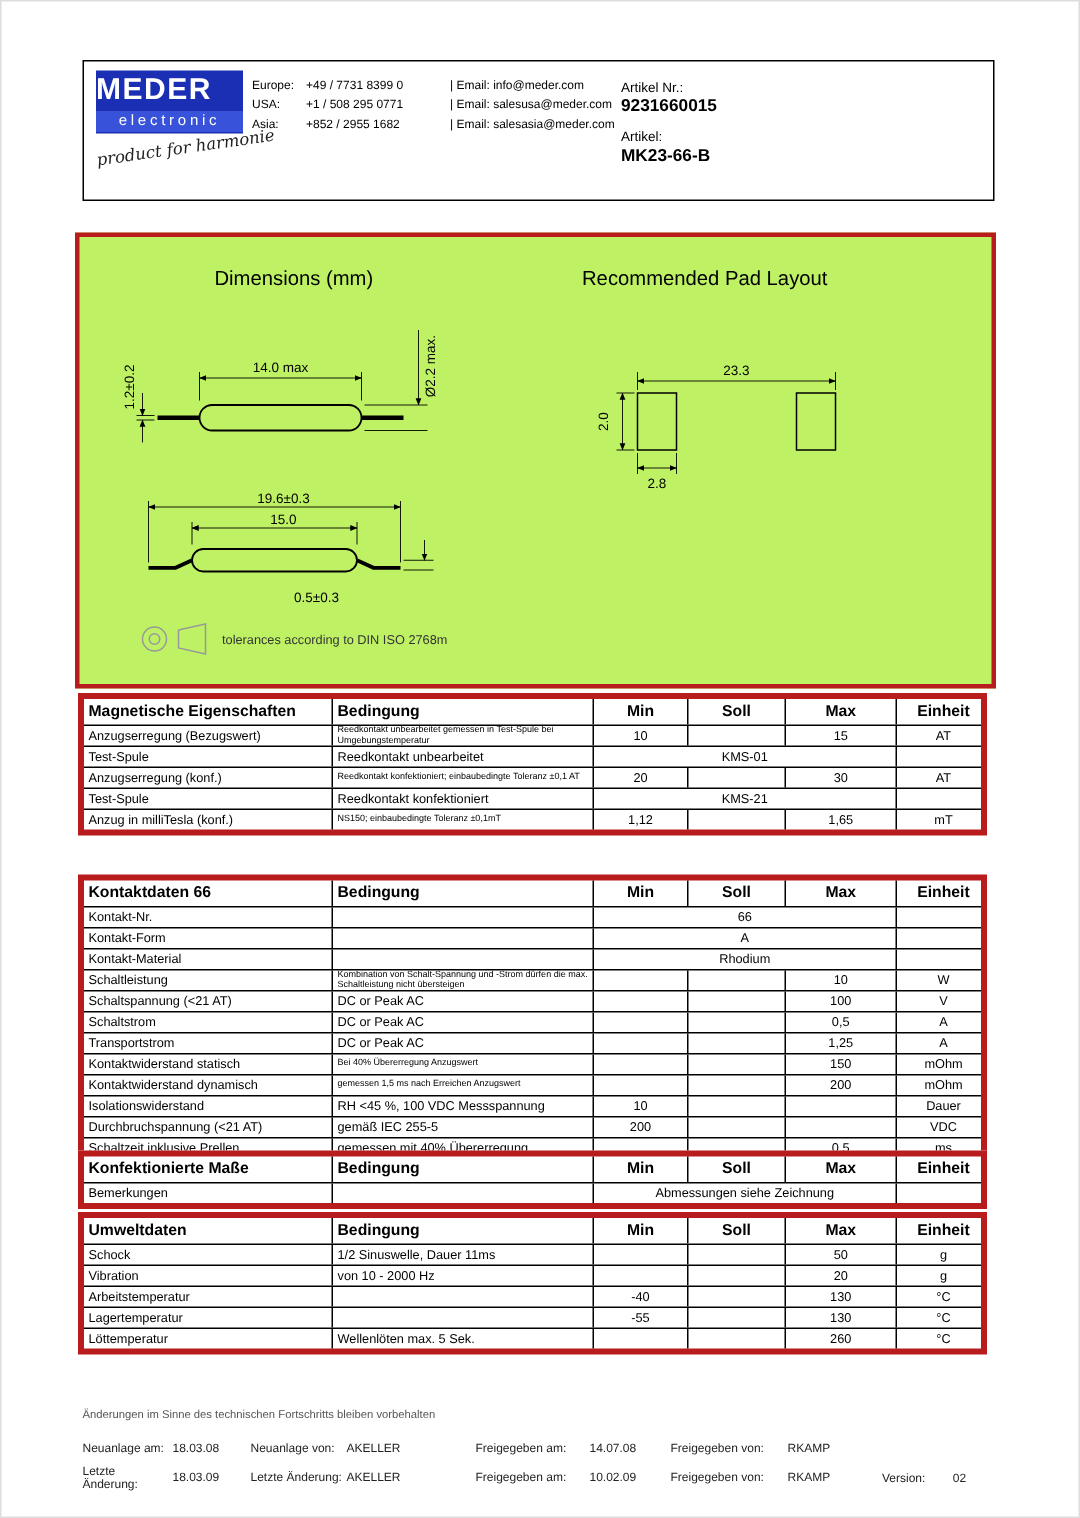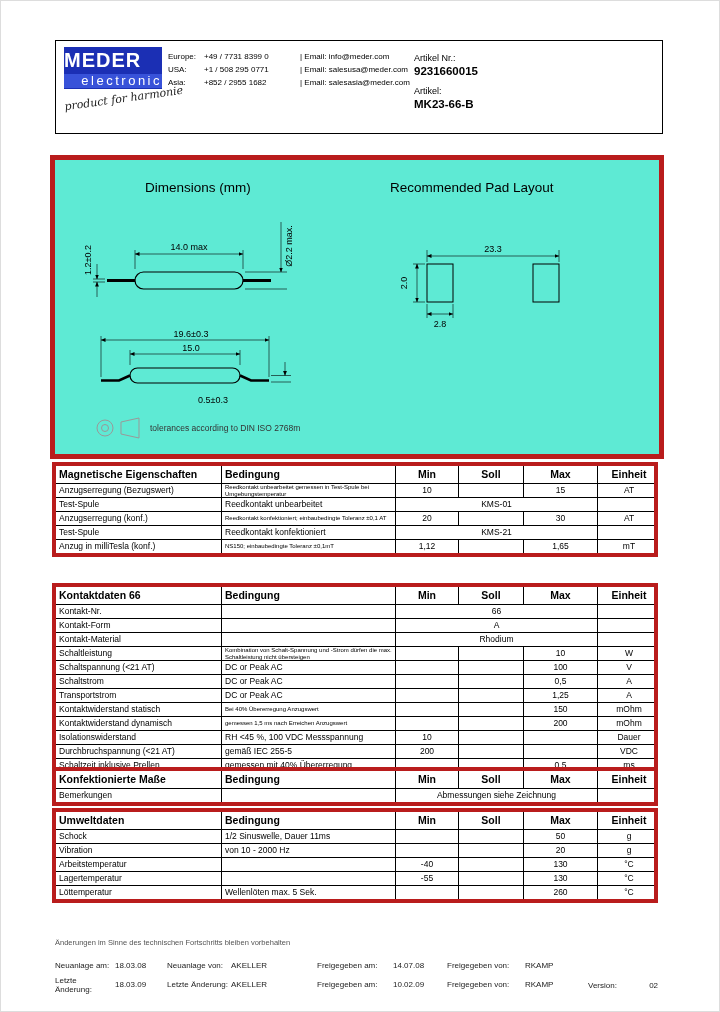--- a/index.html
+++ b/index.html
@@ -5,31 +5,31 @@
   *{margin:0;padding:0;box-sizing:border-box}
   html,body{width:720px;height:1012px;background:#fff;font-family:"Liberation Sans",sans-serif;color:#000;overflow:hidden}
   body{position:relative}
   .abs{position:absolute}
   #page{position:absolute;inset:0;border:1px solid #ddd}
 
   
   #header{left:55px;top:40px;width:608px;height:94px;border:1px solid #000;background:#fff}
   .logo{position:absolute;left:8px;top:6px;width:98px;height:42px;background:#1b2fb4;overflow:hidden}
   .logo-main{font-size:20px;font-weight:bold;color:#fff;text-align:left;line-height:27px;letter-spacing:1px}
-  .logo-sub{font-size:13px;color:#fff;text-align:right;letter-spacing:2.5px;line-height:14px;background:#3852d9}
+  .logo-sub{font-size:10px;color:#fff;text-align:center;letter-spacing:2.5px;line-height:14px;background:#3852d9}
   .tagline{position:absolute;left:8px;top:52px;width:120px;font-family:"DejaVu Serif",serif;font-style:italic;font-size:11px;color:#222;transform:rotate(-8deg);line-height:12px}
   .contacts{position:absolute;left:112px;top:9px;font-size:8px;line-height:13px}
   .contact-row{display:flex}
   .c-region{width:36px}
   .c-phone{width:96px}
   .artikel{position:absolute;left:358px;top:12px;font-size:9px}
   .artikel .val{font-size:11.5px;font-weight:bold;margin:2px 0 9px}
 
   
-  #drawing{left:50px;top:155px;width:614px;height:304px;border:5px solid #b91c1c;background:#5eead4}
+  #drawing{left:50px;top:155px;width:614px;height:304px;border:3px solid #b91c1c;background:#bef264}
   .draw-title{position:absolute;top:20px;font-size:13.5px}
   #dimsTitle{left:90px}
   #padTitle{left:335px}
   #drawSvg{position:absolute;left:0;top:0}
   svg text{font-family:"Liberation Sans",sans-serif}
   svg text.dim{font-size:9px;fill:#000}
   svg text.note{font-size:8.5px;fill:#333}
 
   
   .mtable{position:absolute;left:52px;width:606px;border:4px solid #b91c1c;background:#fff}
@@ -45,21 +45,21 @@
   #t0{top:462px}
   #t1{top:583px}
   #t2{top:767px}
   #t3{top:808px}
 
   
   #footer{left:55px;top:938px;width:612px;font-size:8px;color:#222}
   .foot-note{font-size:7.5px;color:#555;margin-bottom:9px}
   .frow{display:grid;grid-template-columns:60px 52px 64px 86px 76px 54px 78px 70px;height:19px;align-items:center}
   .version{position:absolute;left:533px;top:43px}
-  .version .v{margin-left:30px;font-weight:normal}
+  .version .v{margin-left:16px;font-weight:normal}
 </style>
 </head>
 <body>
 
 <div id="page"></div>
 
 <div id="header" class="abs">
   <div class="logo" style="background: rgb(27, 47, 180);">
     <div class="logo-main">MEDER</div>
     <div class="logo-sub">electronic</div>

